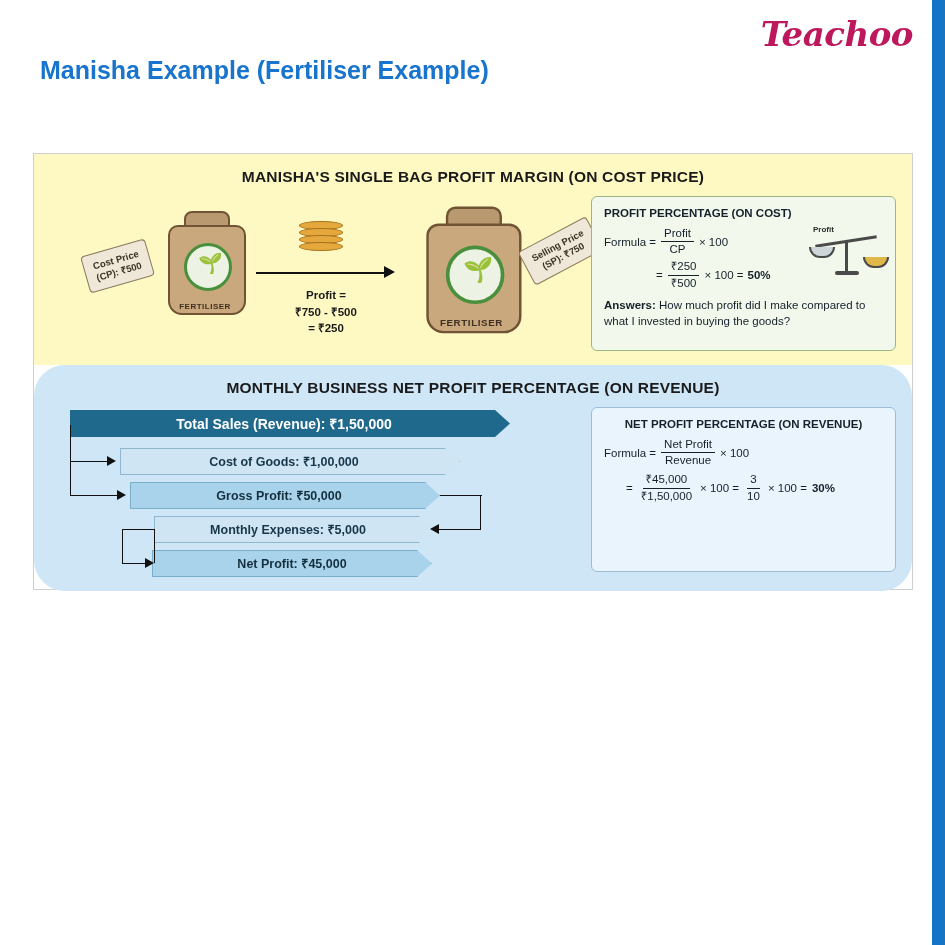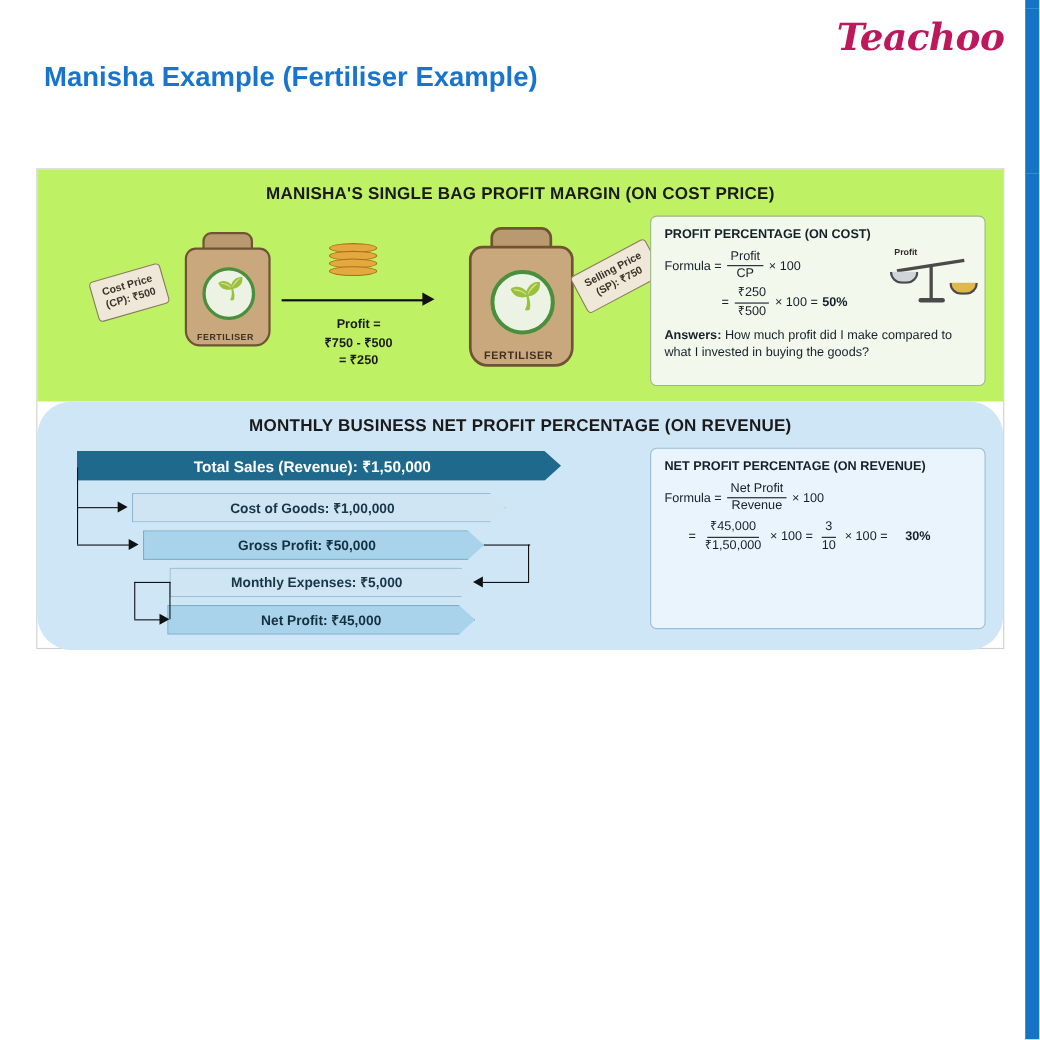--- a/index.html
+++ b/index.html
@@ -55,21 +55,21 @@
     height: 437px;
     border: 1px solid #cfcfcf;
     box-sizing: border-box;
   }
 
   .panel-top {
     position: absolute;
     left: 0; top: 0;
     width: 100%;
     height: 211px;
-    background: #bef264;
+    background: #fef9c3;
     box-sizing: border-box;
   }
   .panel-bottom {
     position: absolute;
     left: 0; top: 211px;
     width: 100%;
     height: 226px;
     background: #cfe6f7;
     box-sizing: border-box;
     border-radius: 31px;
@@ -426,21 +426,21 @@
     <div class="conn" style="left:405px; top:163.5px; width:42px; height:1.5px; border-top-width:1.5px;"></div>
     <div class="conn-head left" style="left:396px; top:159px;"></div>
 
     <div class="conn" style="left:120px; top:164px; width:1.5px; height:34px; border-left-width:1.5px;"></div>
     <div class="conn" style="left:88px; top:164px; width:33px; height:1.5px; border-top-width:1.5px;"></div>
     <div class="conn" style="left:88px; top:164px; width:1.5px; height:34px; border-left-width:1.5px;"></div>
     <div class="conn" style="left:88px; top:197.5px; width:25px; height:1.5px; border-top-width:1.5px;"></div>
     <div class="conn-head" style="left:111px; top:193px;"></div>
 
     <div class="card blue" style="left:557px; top:42px; width:305px; height:165px;">
-      <div class="card-title" style="text-align:left;">NET PROFIT PERCENTAGE (ON REVENUE)</div>
+      <div class="card-title" style="text-align:center;">NET PROFIT PERCENTAGE (ON REVENUE)</div>
 
       <div class="formula-row">
         <span>Formula =</span>
         <span class="frac">
           <span class="num">Net Profit</span>
           <span class="den">Revenue</span>
         </span>
         <span>× 100</span>
       </div>
 
@@ -449,18 +449,18 @@
         <span class="frac">
           <span class="num">₹45,000</span>
           <span class="den">₹1,50,000</span>
         </span>
         <span>× 100 =</span>
         <span class="frac">
           <span class="num">3</span>
           <span class="den">10</span>
         </span>
         <span>× 100 =</span>
-        <span class="bold" style="margin-left:16px;">30%</span>
+        <span class="bold" style="margin-left:5px;">30%</span>
       </div>
 
     </div>
   </div>
 </div>
 
 </body></html>

